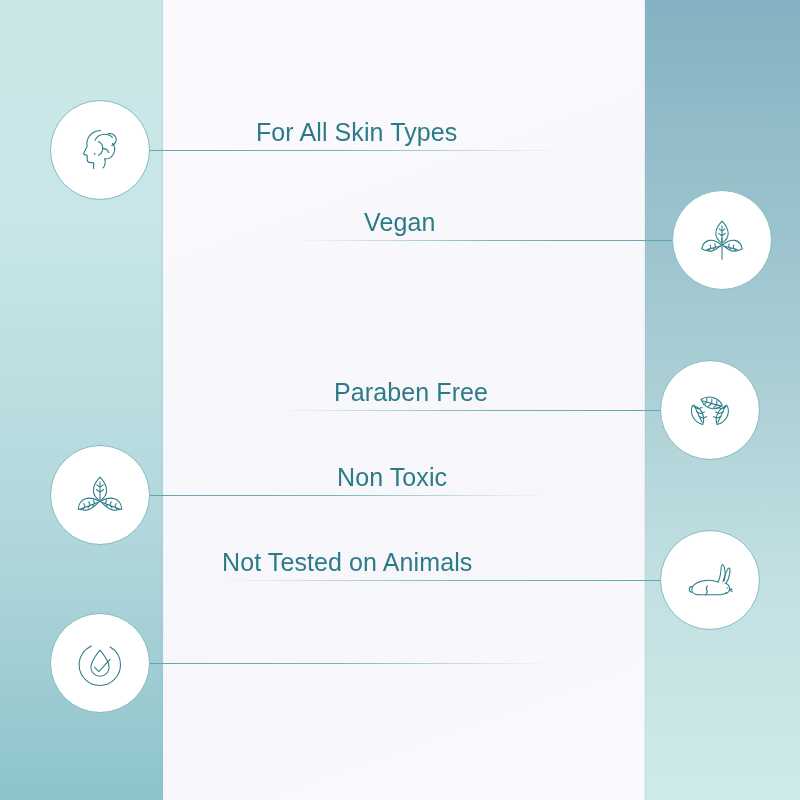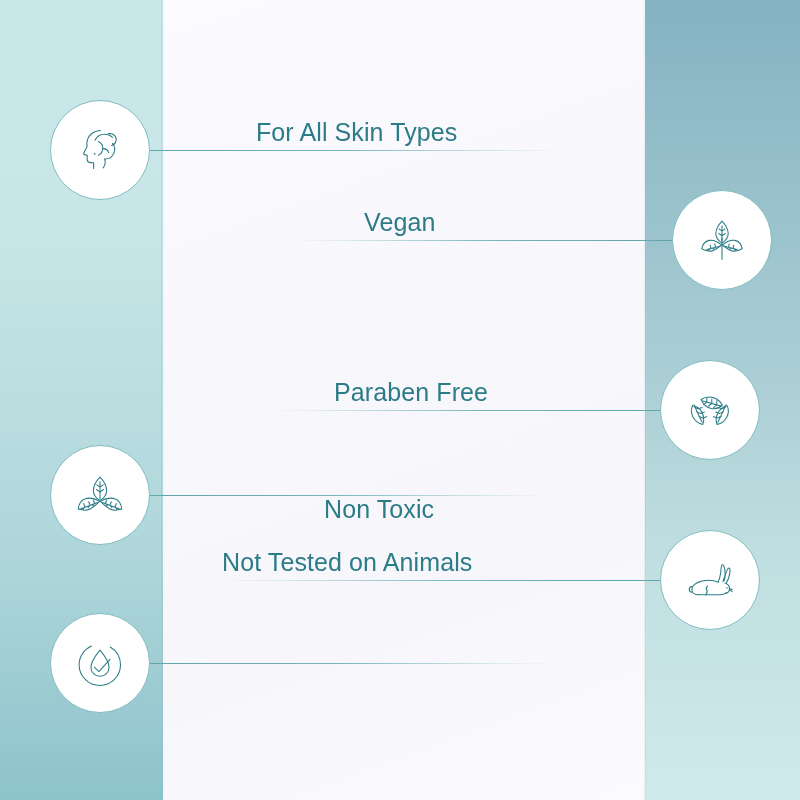--- a/index.html
+++ b/index.html
@@ -142,21 +142,21 @@
         <svg width="58" height="58" viewBox="0 0 60 60" fill="none" stroke="#2b7c87" stroke-width="1.1" stroke-linecap="round" stroke-linejoin="round">
           <path d="M30 11.5c-4.5 4.7-6.8 9.3-6.8 13.8 0 4.5 2.3 7.9 6.8 10.5 4.5-2.6 6.8-6 6.8-10.5 0-4.5-2.3-9.1-6.8-13.8z"></path>
           <path d="M30 34.4V16.2M30 21.9l-3.3-2.4M30 21.9l3.3-2.4M30 27l-3.6-2.7M30 27l3.6-2.7"></path>
           <path d="M29.6 36.6c-5.4-3.3-10.4-4.2-14.8-2.6-4.4 1.6-6.8 5.2-7.3 10.6 4.9 1.6 9.2 1.5 12.8-.4 3.6-1.9 6.8-5.2 9.3-7.6z"></path>
           <path d="M27.5 37.8 8.4 44.9M14.4 42.2l-1.2-3.3M14.4 42.2l-1.9 2.7M19.6 40.3l-1.2-3.3M19.6 40.3l-1.9 2.8M24.4 38.5l-1.2-3.3M24.4 38.5l-1.9 2.8"></path>
           <path d="M30.4 36.6c5.4-3.3 10.4-4.2 14.8-2.6 4.4 1.6 6.8 5.2 7.3 10.6-4.9 1.6-9.2 1.5-12.8-.4-3.6-1.9-6.8-5.2-9.3-7.6z"></path>
           <path d="m32.5 37.8 19.1 7.1M45.6 42.2l1.2-3.3M45.6 42.2l1.9 2.7M40.4 40.3l1.2-3.3M40.4 40.3l1.9 2.8M35.6 38.5l1.2-3.3M35.6 38.5l1.9 2.8"></path>
         </svg>
       </span>
     </div>
-    <div class="label" style="left:324px;margin-top:32px;">Non Toxic</div>
+    <div class="label" style="left:337px;">Non Toxic</div>
   </div>
 
   <div class="row right-icon" style="top:530px;padding-left:40px;">
     <div class="connector" style="left:215px;width:445px;"></div>
     <div class="badge" style="left:660px;">
       <span>
         <svg width="58" height="58" viewBox="0 0 60 60" fill="none" stroke="#2b7c87" stroke-width="1.1" stroke-linecap="round" stroke-linejoin="round">
           <path d="M38.6 31.3c1.2-2 2.2-6.2 2.7-11.1.3-3.2.4-5.7 1.4-6 1-.3 2 1.6 2.5 4.4.8 4.4.5 9.1-.6 12.2"></path>
           <path d="M43.4 31.9c.6-2.1 1.8-6.1 3.4-10 1-2.5 2-4.4 2.9-4.2.9.2 1.2 2.3.8 5-.6 4.2-2.2 8.5-3.8 10.8"></path>
           <path d="M45.6 33.3c2.4.5 4.2 2.4 4.5 4.8.3 2.5-1 4.8-3.2 5.8"></path>

